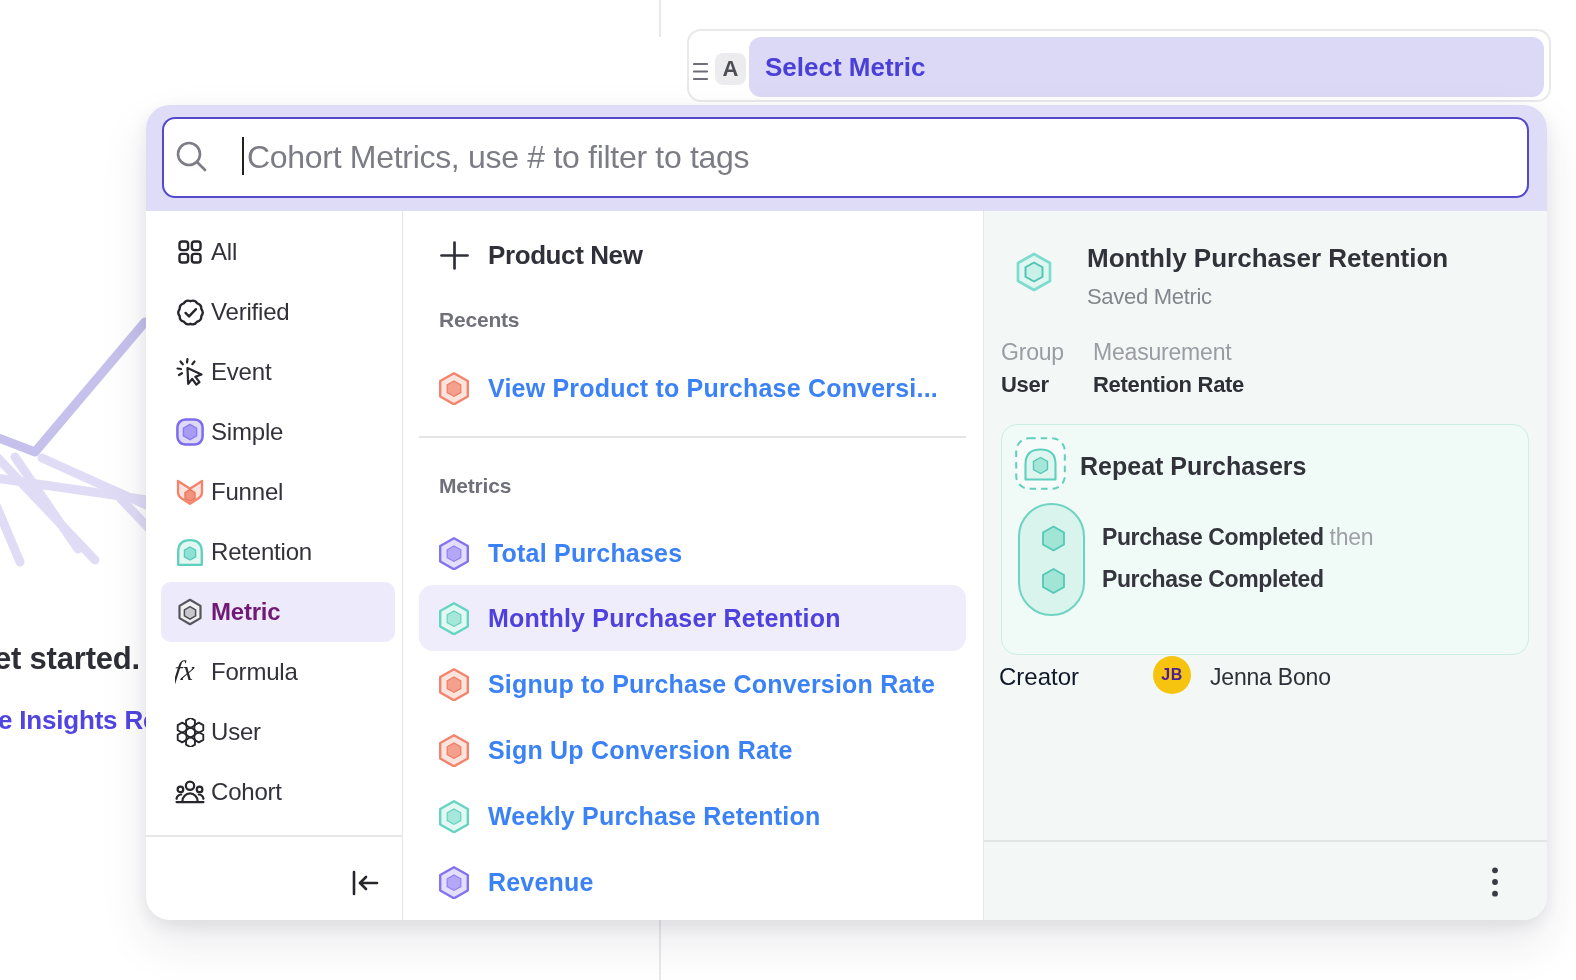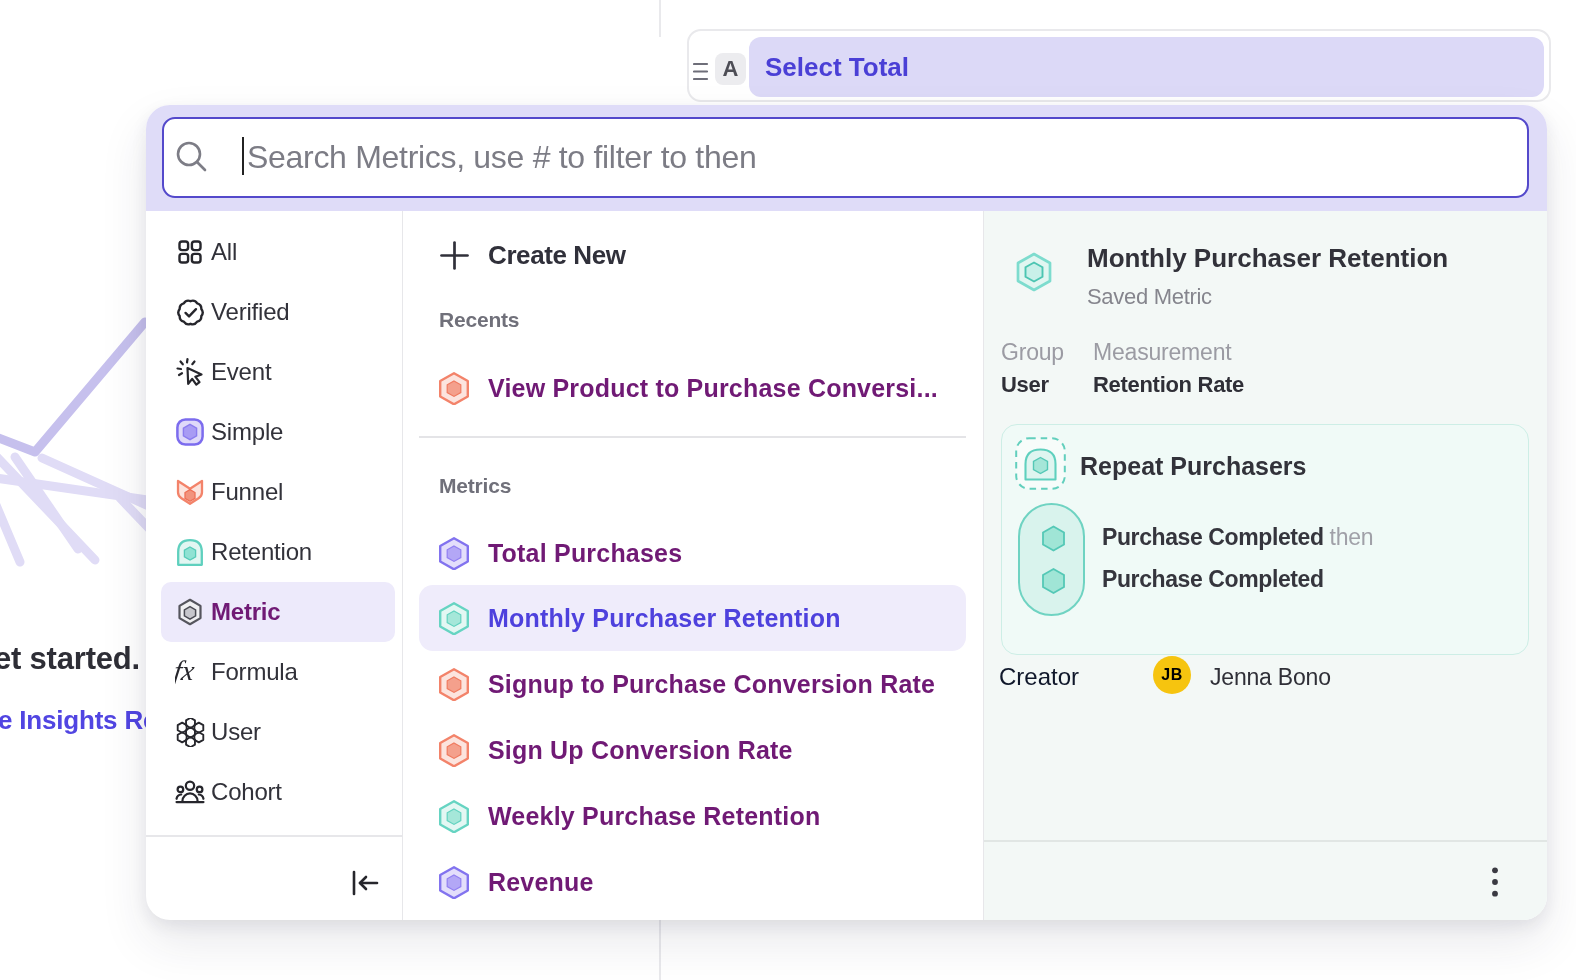--- a/index.html
+++ b/index.html
@@ -34,39 +34,39 @@
 #rpanel { left:838px; top:106px; width:563px; height:709px; background:#f3f8f6; border-radius:0 0 24px 0; }
 .srow { position:absolute; left:15px; width:234px; height:60px; display:flex; align-items:center; border-radius:10px; }
 .srow .ic { width:30px; height:34px; margin-left:14px; display:flex; align-items:center; justify-content:center; }
 .srow .lbl { margin-left:6px; font-size:24px; color:#32323a; letter-spacing:-0.2px; }
 .srow.sel { background:#edeafb; }
 .srow.sel .lbl { color:#701a75; font-weight:700; }
 #sfoot-div { left:0; top:624px; width:257px; height:1.5px; background:#e7e7ea; }
 
 .mrow { position:absolute; left:16px; width:547px; height:66px; display:flex; align-items:center; border-radius:14px; }
 .mrow .ic { width:30px; height:33px; margin-left:20px; }
-.mrow .lbl { margin-left:19px; font-size:25px; font-weight:700; color:#701a75; letter-spacing:0.2px; }
+.mrow .lbl { margin-left:19px; font-size:25px; font-weight:700; color:#3b82f6; letter-spacing:0.2px; }
 .mrow.sel { background:#efecfb; }
 .mrow.sel .lbl { color:#4e41dd; }
 .mlabel { position:absolute; left:36px; font-size:21px; font-weight:700; color:#70707a; letter-spacing:-0.2px; }
 #mdivider { position:absolute; left:16px; top:225px; width:547px; height:1.5px; background:#e4e4e7; }
 
 #rtitle { left:103px; top:32px; font-size:26px; font-weight:700; color:#32323a; letter-spacing:0; }
 #rsaved { left:103px; top:73px; font-size:22px; color:#85858d; letter-spacing:-0.3px; }
 .glabel { position:absolute; font-size:23px; color:#9b9ba3; letter-spacing:-0.2px; }
 .gvalue { position:absolute; font-size:22px; font-weight:700; color:#2f2f37; letter-spacing:-0.3px; }
 #rcard { left:17px; top:213px; width:528px; height:231px; background:#f0faf7;
   border:1.5px solid #cdeee6; border-radius:16px; }
 #rcard-title { left:78px; top:27px; font-size:25px; font-weight:700; color:#32323a; letter-spacing:0; }
 #capsule { left:16px; top:78px; width:67px; height:113px; background:#d9f3ed; border:2px solid #6fd3c2; border-radius:34px; }
 .pctext { position:absolute; left:100px; font-size:23px; font-weight:700; color:#35353d; letter-spacing:-0.4px;text-align:right; }
 .pcthen { font-weight:400; color:#a0a0a8; letter-spacing:-0.3px; }
 #creator { left:15px; top:452px; font-size:24px; color:#0f172a; }
 #jb { left:169px; top:445px; width:38px; height:38px; border-radius:50%; background:#f6c40f;
-  color:#000000; font-size:16px; font-weight:700; text-align:center; line-height:38px; letter-spacing:0.5px; }
+  color:#4c1d95; font-size:16px; font-weight:700; text-align:center; line-height:38px; letter-spacing:0.5px; }
 #jenna { left:226px; top:453px; font-size:23px; color:#2f2f37; letter-spacing:-0.2px; }
 #rfoot-div { left:0; top:629px; width:563px; height:1.5px; background:#e1e6e4; }
 </style>
 </head>
 <body>
 <div id="stage">
   <div class="abs" id="vline-top"></div>
   <div class="abs" id="vline-bot"></div>
 
   <svg class="abs" style="left:0;top:290px" width="160" height="330" viewBox="0 0 160 330">
@@ -87,31 +87,31 @@
   <div class="abs" id="topcard"></div>
   <svg class="abs" id="hamb" width="16" height="20" viewBox="0 0 16 20">
     <g stroke="#6e6e79" stroke-width="2.2" stroke-linecap="round">
       <line x1="1" y1="2" x2="14" y2="2"></line>
         <line x1="1" y1="9.5" x2="14" y2="9.5"></line>
         <line x1="1" y1="17" x2="14" y2="17"></line>
     </g>
   </svg>
   <div class="abs" id="abadge">A</div>
   <div class="abs" id="selpill"></div>
-  <div class="abs" id="seltext">Select Total</div>
+  <div class="abs" id="seltext">Select Metric</div>
 
   <div class="abs" id="modal">
     <div class="abs" id="band"></div>
     <div class="abs" id="search"></div>
     <svg class="abs" style="left:30px;top:36px" width="34" height="34" viewBox="0 0 34 34">
       <circle cx="13" cy="13" r="11" fill="none" stroke="#7d7d86" stroke-width="2.6"></circle>
       <line x1="21.5" y1="21.5" x2="29" y2="29" stroke="#7d7d86" stroke-width="2.6" stroke-linecap="round"></line>
     </svg>
     <div class="abs" id="caret"></div>
-    <div class="abs" id="ph">Search Metrics, use # to filter to then</div>
+    <div class="abs" id="ph">Cohort Metrics, use # to filter to tags</div>
 
     <div class="abs" id="sidebar">
       <div class="srow" style="top:11px">
           <div class="ic">
             <svg width="24" height="24" viewBox="0 0 24 24">
               <g fill="none" stroke="#26262c" stroke-width="2.4">
                 <rect x="1.5" y="1.5" width="8.6" height="8.6" rx="2.6"></rect>
                 <rect x="13.9" y="1.5" width="8.6" height="8.6" rx="2.6"></rect>
                 <rect x="1.5" y="13.9" width="8.6" height="8.6" rx="2.6"></rect>
                 <rect x="13.9" y="13.9" width="8.6" height="8.6" rx="2.6"></rect>
@@ -230,21 +230,21 @@
       </svg>
     </div>
 
     <div class="abs" id="midcol">
       <svg class="abs" style="left:37px;top:30px" width="29" height="29" viewBox="0 0 29 29">
           <g stroke="#30303a" stroke-width="2.7" stroke-linecap="round">
             <line x1="14.5" y1="1.5" x2="14.5" y2="27.5"></line>
             <line x1="1.5" y1="14.5" x2="27.5" y2="14.5"></line>
           </g>
         </svg>
-      <div class="abs" style="left:85px;top:29px;font-size:26px;font-weight:700;color:#30303a;letter-spacing:-0.4px;">Create New</div>
+      <div class="abs" style="left:85px;top:29px;font-size:26px;font-weight:700;color:#30303a;letter-spacing:-0.4px;">Product New</div>
       <div class="mlabel" style="top:97px">Recents</div>
       <div class="mrow" style="top:144px">
           <div class="ic"><svg width="30" height="33" viewBox="0 0 30 33">
               <path d="M15,1.3 L28.8,9.05 L28.8,24.55 L15,32.3 L1.2,24.55 L1.2,9.05 Z" fill="#fce4de" stroke="#f3836a" stroke-width="2.4" stroke-linejoin="round"></path>
               <path d="M15,9.0 L21.8,12.85 L21.8,20.55 L15,24.4 L8.2,20.55 L8.2,12.85 Z" fill="#f4a08c" stroke="#f07a5f" stroke-width="1.2"></path>
             </svg></div>
           <div class="lbl">View Product to Purchase Conversi...</div>
         </div>
       <div id="mdivider"></div>
       <div class="mlabel" style="top:263px">Metrics</div>

